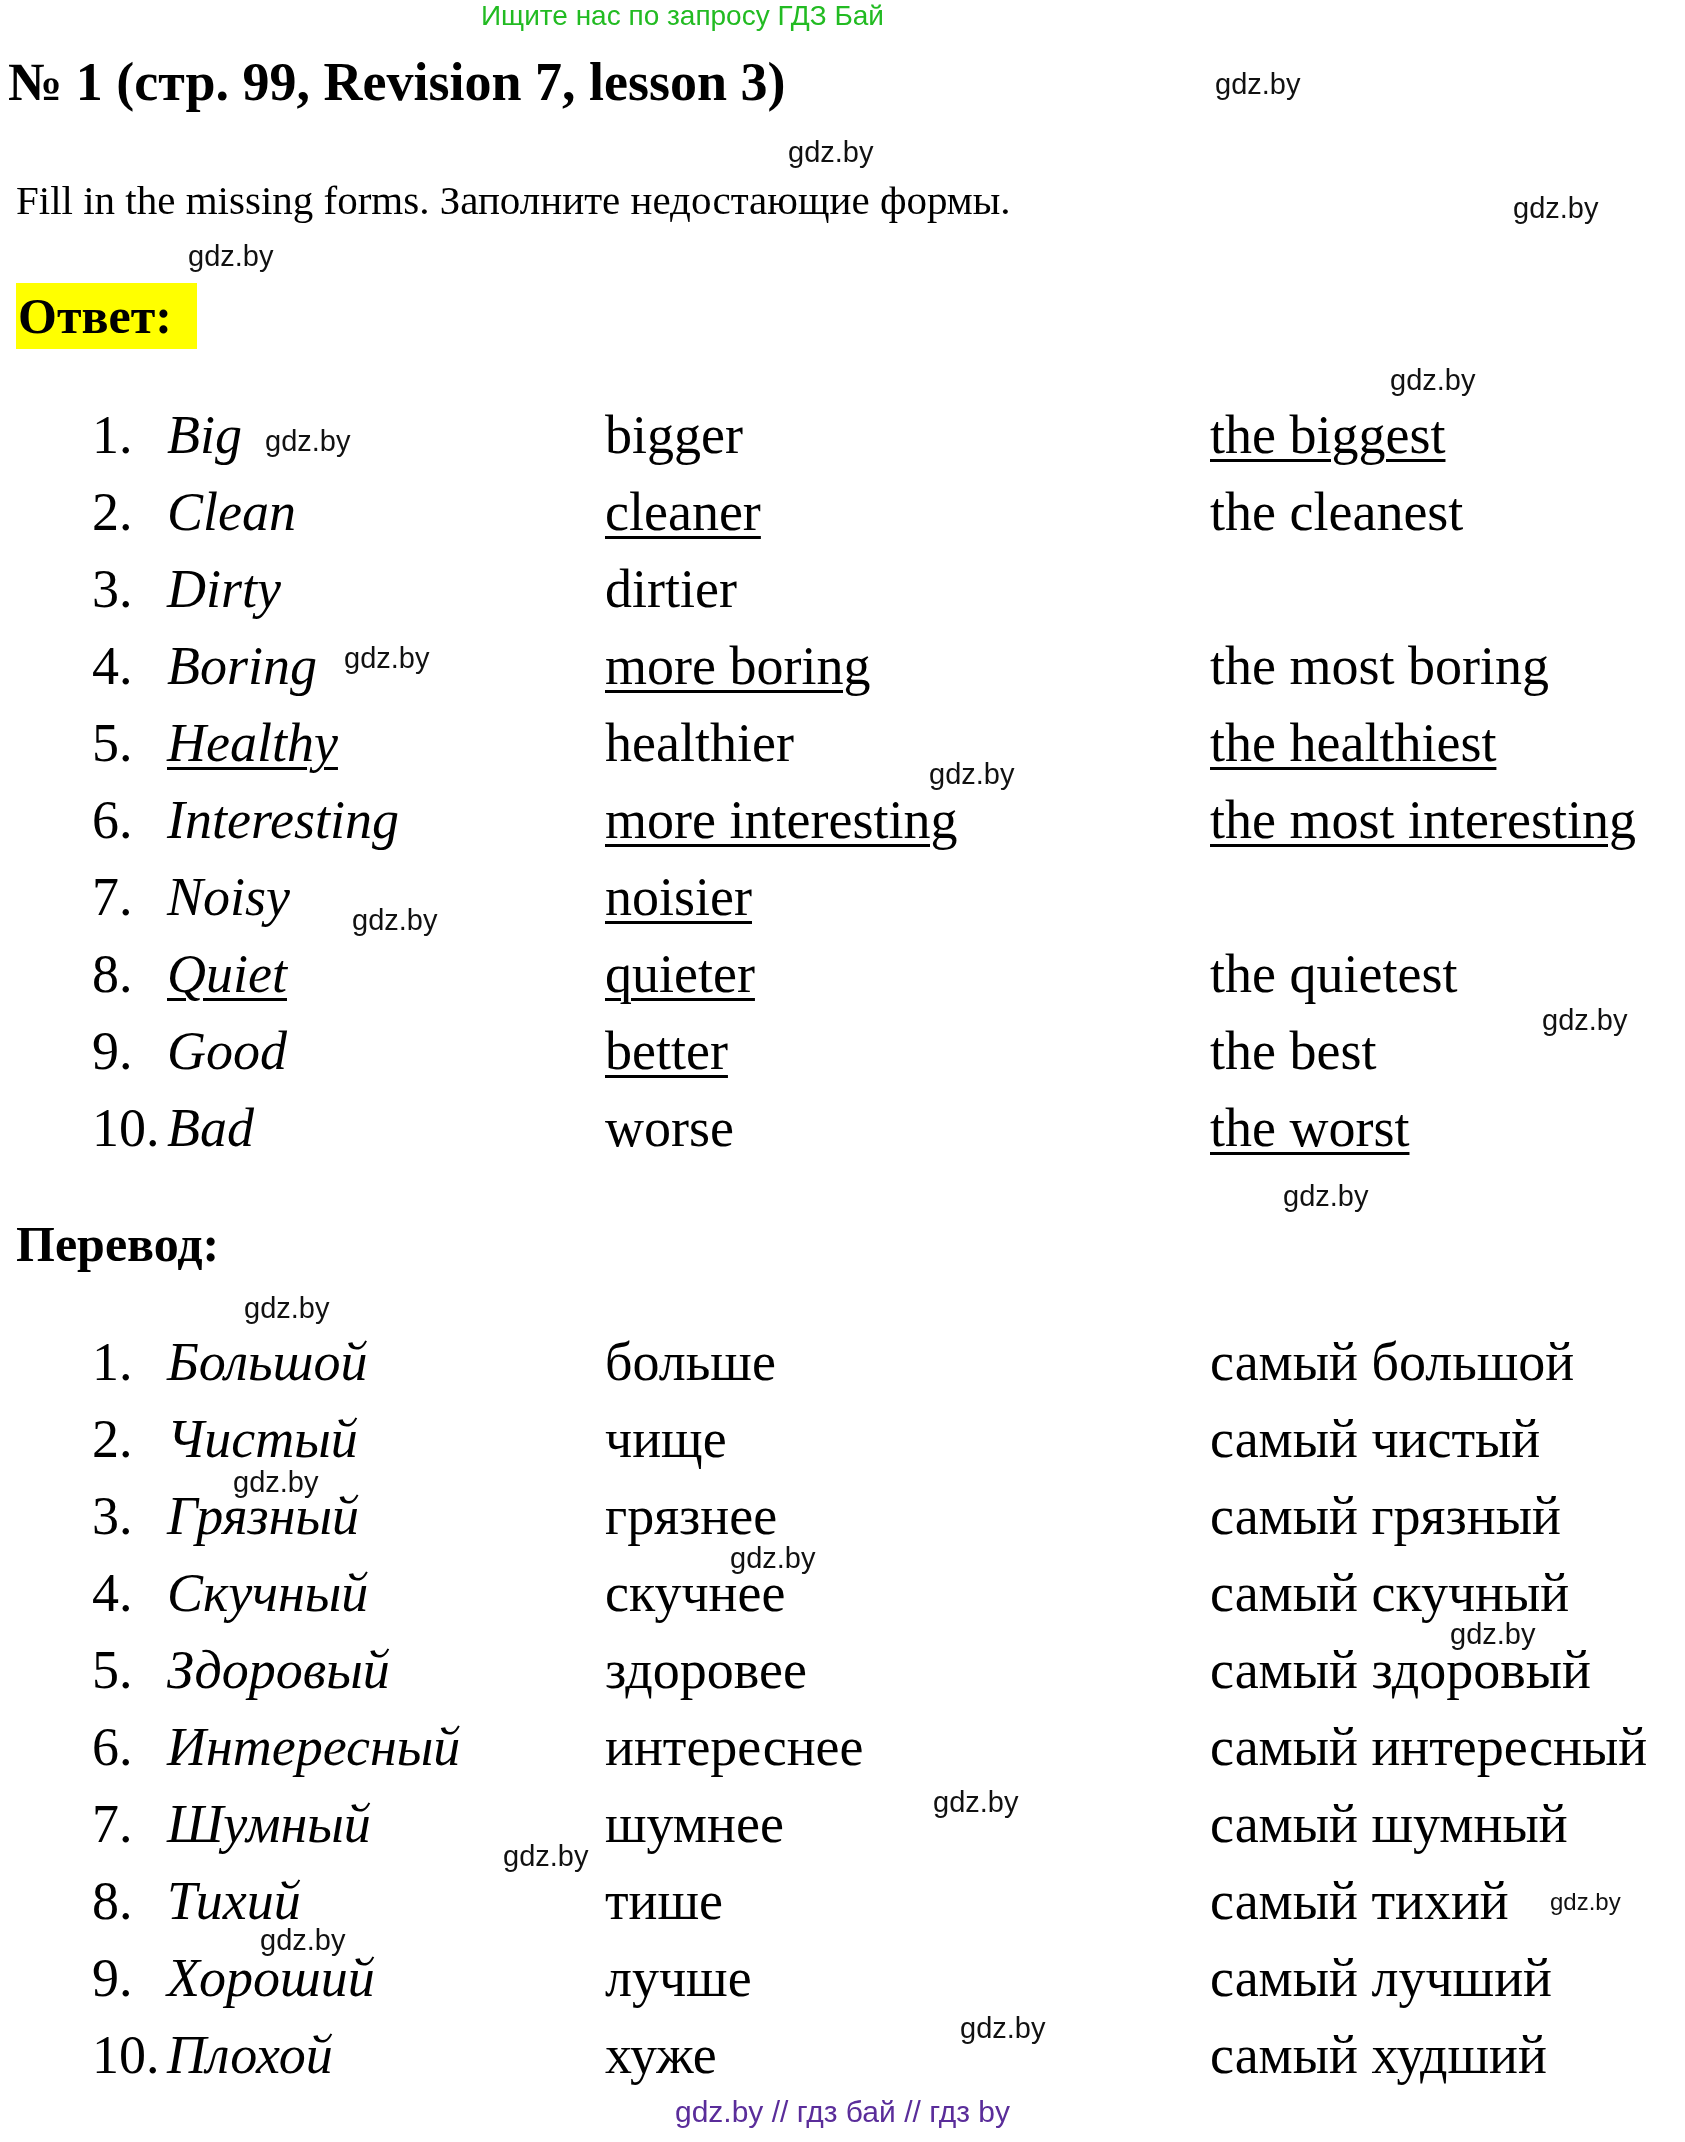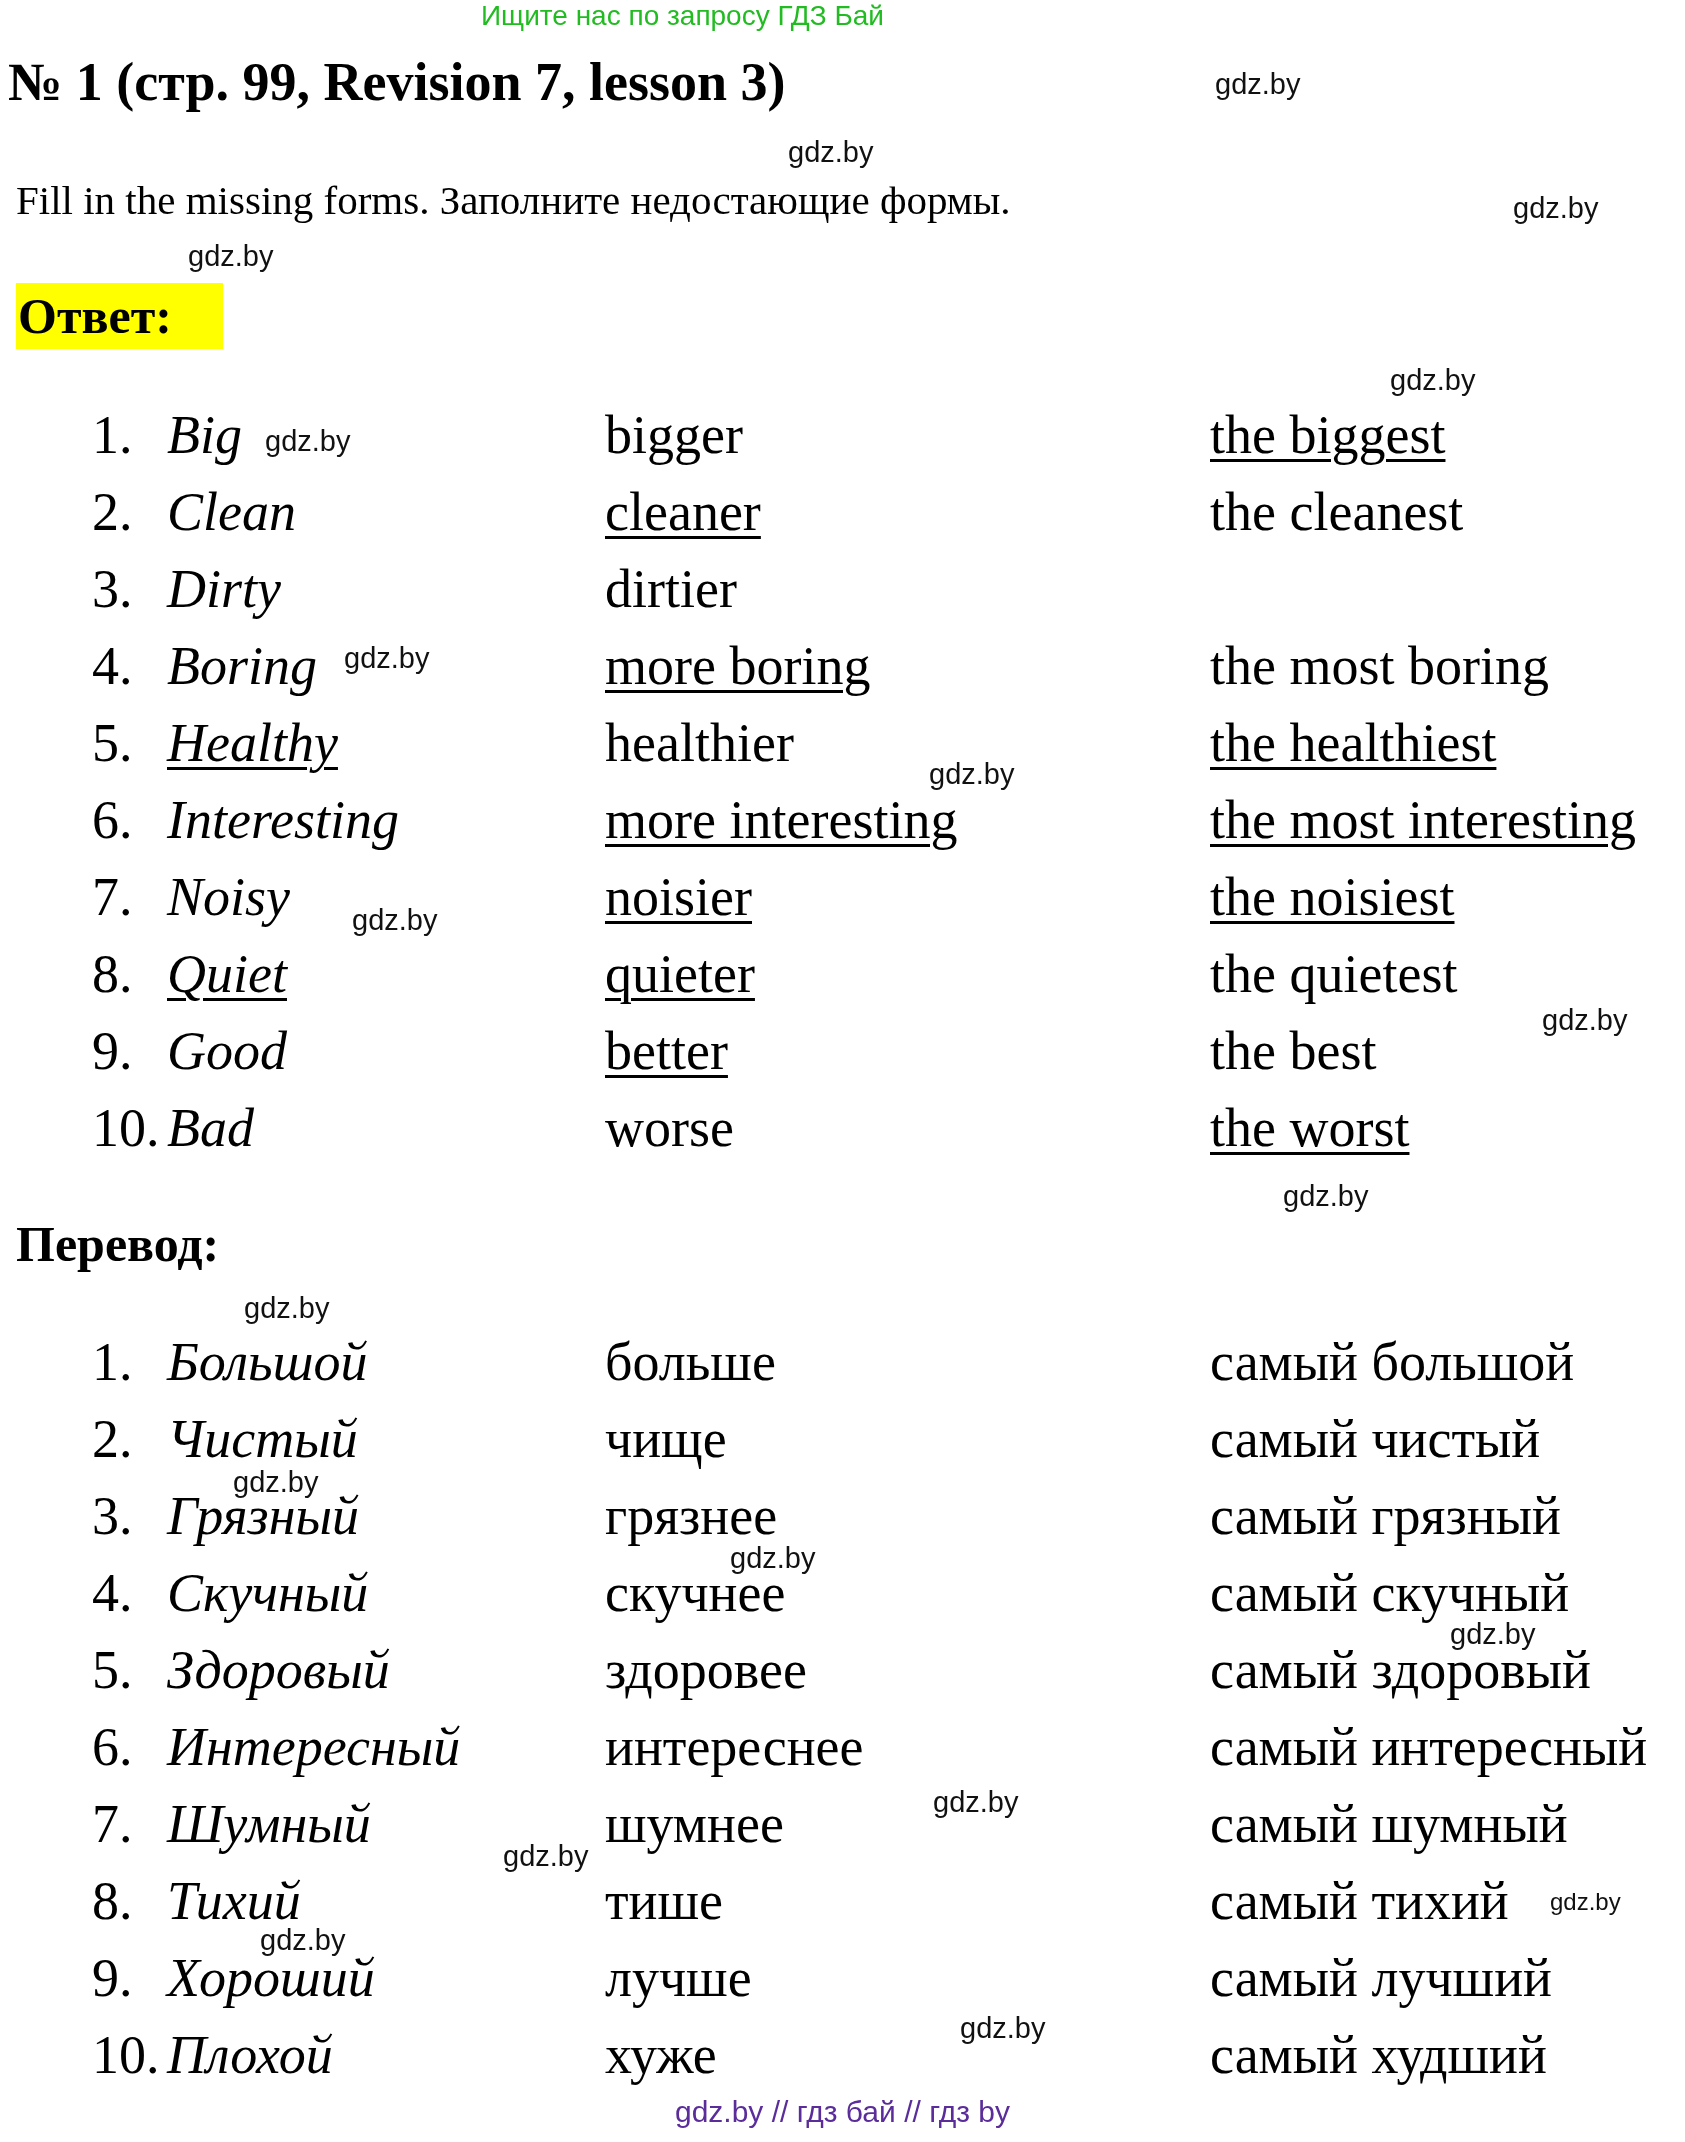--- a/index.html
+++ b/index.html
@@ -3,21 +3,21 @@
 <meta charset="utf-8">
 <style>
   html, body { margin:0; padding:0; background:#ffffff; }
   body { width:1685px; height:2142px; position:relative; overflow:hidden;
          font-family:"Liberation Serif", "DejaVu Serif", serif; color:#000; }
   .abs { position:absolute; white-space:nowrap; }
   .banner { top:0; left:0; width:1365px; text-align:center; font-family:"Liberation Sans", sans-serif;
             font-size:28px; color:#22bb22; line-height:32px; }
   .title { left:8px; top:50px; font-size:54px; font-weight:bold; line-height:64px; }
   .instr { left:16px; top:168px; font-size:41px; line-height:64px; }
-  .answer-label { left:16px; top:283px; width:207px; height:66px; background:#ffff00;
+  .answer-label { left:16px; top:283px; width:181px; height:66px; background:#ffff00;
                   font-size:50px; font-weight:bold; line-height:66px; }
   .answer-label span { padding-left:2px; }
   .section-label { left:16px; top:1214px; font-size:50px; font-weight:bold; line-height:60px; }
   .wm { font-family:"Liberation Sans", sans-serif; font-size:29px; color:#111; line-height:32px; }
   .wm.small { font-size:24px; }
   .row { position:absolute; left:0; width:1685px; height:77px; font-size:54px; line-height:77px; }
   .row .num { position:absolute; left:92px; }
   .row .base { position:absolute; left:167px;font-style:italic; }
   .row .comp { position:absolute; left:605px; }
   .row .sup { position:absolute; left:1192px;margin-left:18px; }
@@ -71,21 +71,20 @@
     <div class="row" style="top: 782px;">
       <span class="num">6.</span>
       <span class="base">Interesting</span>
       <span class="comp u">more interesting</span>
       <span class="sup u">the most interesting</span>
     </div>
     <div class="row" style="top: 859px;">
       <span class="num">7.</span>
       <span class="base">Noisy</span>
       <span class="comp u">noisier</span>
-      <span class="sup u">the noisiest</span>
     </div>
     <div class="row" style="top: 936px;">
       <span class="num">8.</span>
       <span class="base u">Quiet</span>
       <span class="comp u">quieter</span>
       <span class="sup">the quietest</span>
     </div>
     <div class="row" style="top: 1013px;">
       <span class="num">9.</span>
       <span class="base">Good</span>

